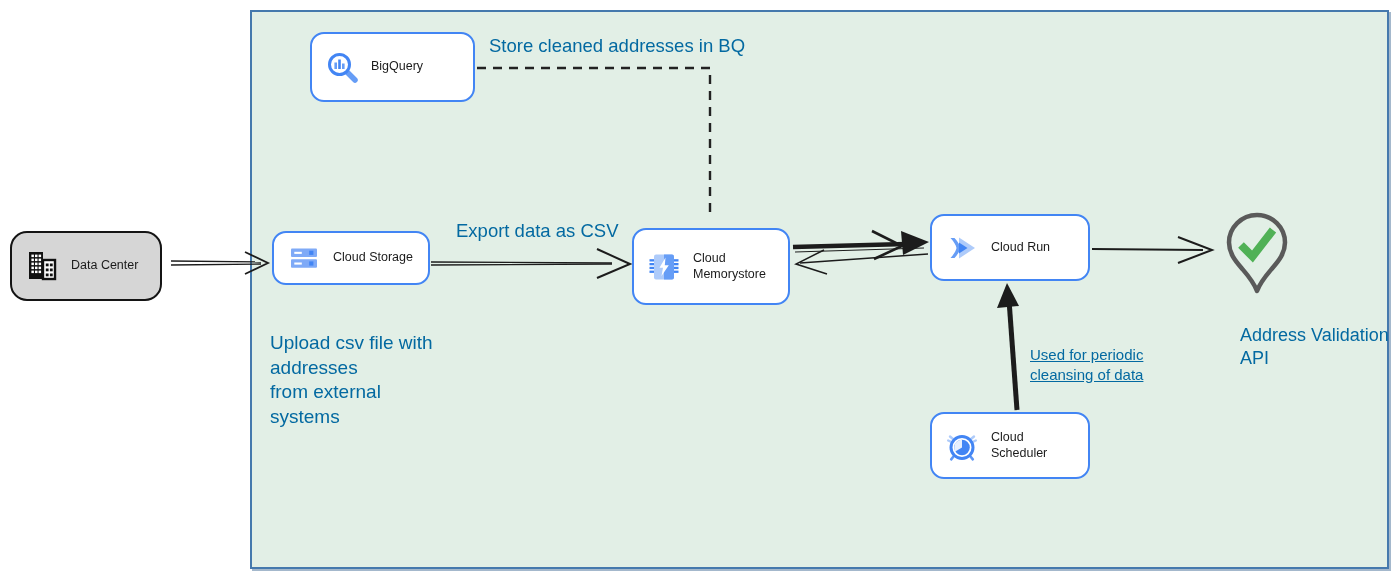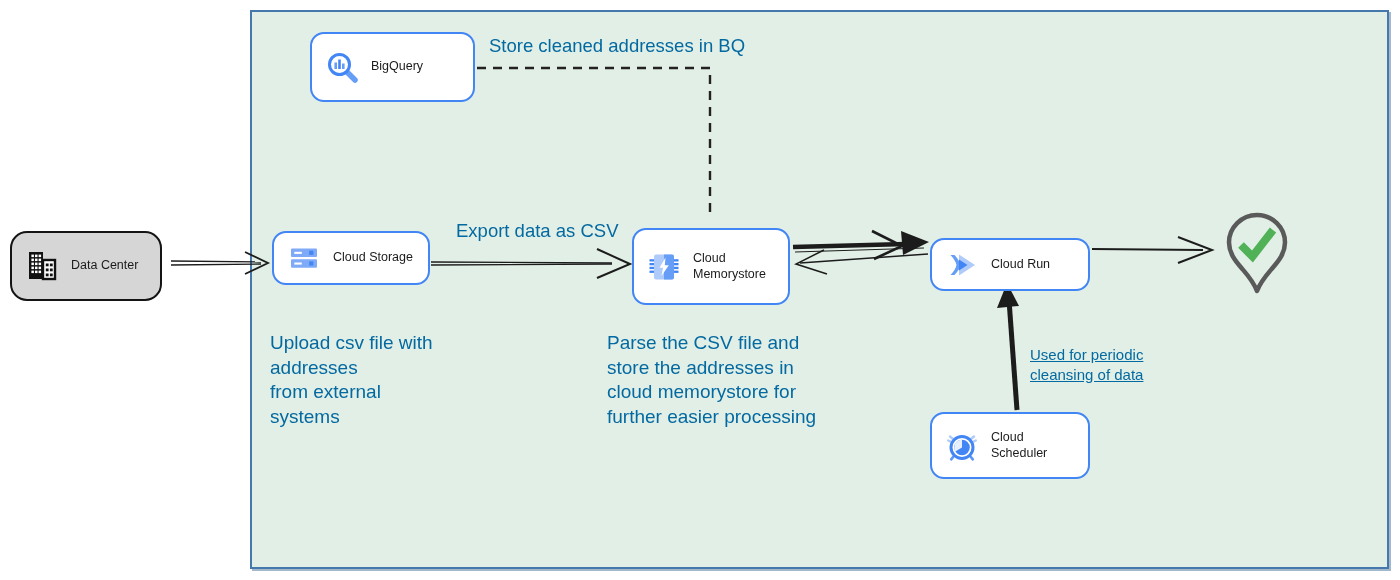--- a/index.html
+++ b/index.html
@@ -151,21 +151,21 @@
         </g>
         <rect x="8" y="5.5" width="20" height="25" rx="2" fill="#aecbfa"></rect>
         <path d="M18 5.5 h8 a2 2 0 0 1 2 2 v21 a2 2 0 0 1 -2 2 h-8 Z" fill="#669df6"></path>
         <polygon points="19.5,8.5 13.5,18.8 17,18.8 15.5,27 22.8,16.2 18.8,16.2" fill="#fff"></polygon>
       </svg>
     </span>
     <span class="nlabel">Cloud
 Memorystore</span>
   </div>
 
-  <div class="gnode" style="left:930px; top:214px; width:160px; height:53px;margin-top:24px;">
+  <div class="gnode" style="left:930px; top:214px; width:160px; height:67px;">
     <span class="nicon">
       <svg width="36" height="36" viewBox="0 0 36 36">
         <path d="M6.5 8 C10 12 12 15 12.5 18 C12 21 10 24 6.5 28 L10.5 28 C14 24 16 21 16.5 18 C16 15 14 12 10.5 8 Z" fill="#669df6"></path>
         <polygon points="15,7.5 31,18 15,28.5" fill="#aecbfa"></polygon>
         <polygon points="15,12.5 23.5,18 15,23.5" fill="#4285f4"></polygon>
       </svg>
     </span>
     <span class="nlabel">Cloud Run</span>
   </div>
 
@@ -197,22 +197,20 @@
 
   <div class="note note-edge" style="left:489px; top:34px;">Store cleaned addresses in BQ</div>
 
   <div class="note note-edge" style="left:456px; top:219px;">Export data as CSV</div>
 
   <div class="note" style="left:270px; top:331px;">Upload csv file with
 addresses
 from external
 systems</div>
 
-  <div class="note" style="left:607px; top:331px;">Parse the CSV file and
-store the addresses in
-cloud  memorystore for
-further easier processing</div>
 
   <div class="note note-sm" style="left:1030px; top:345px;">Used for periodic
 cleansing of data</div>
 
+  <div class="note" style="left:1240px; top:324px; font-size:18px;">Address Validation
+API</div>
 
 </div>
 
 </body></html>

